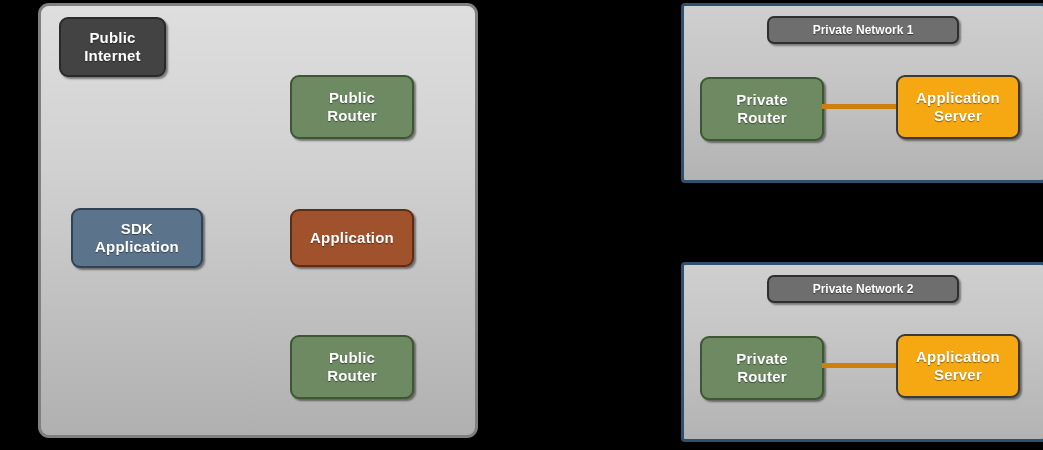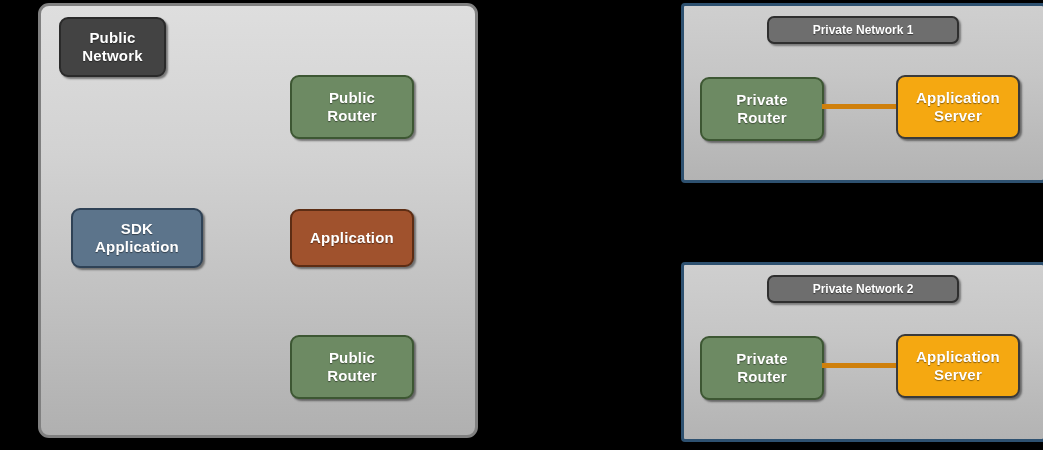--- a/index.html
+++ b/index.html
@@ -131,21 +131,21 @@
 </head>
 <body>
 
 <div id="canvas">
 
   <div class="zone public-zone">
 
     <div class="node node-internet">
       <span>
         <span>Public</span><br>
-        <span>Network</span>
+        <span>Internet</span>
       </span>
     </div>
 
     <div class="node node-router-top">
       <span>
         <span>Public</span><br>
         <span>Router</span>
       </span>
     </div>
 

